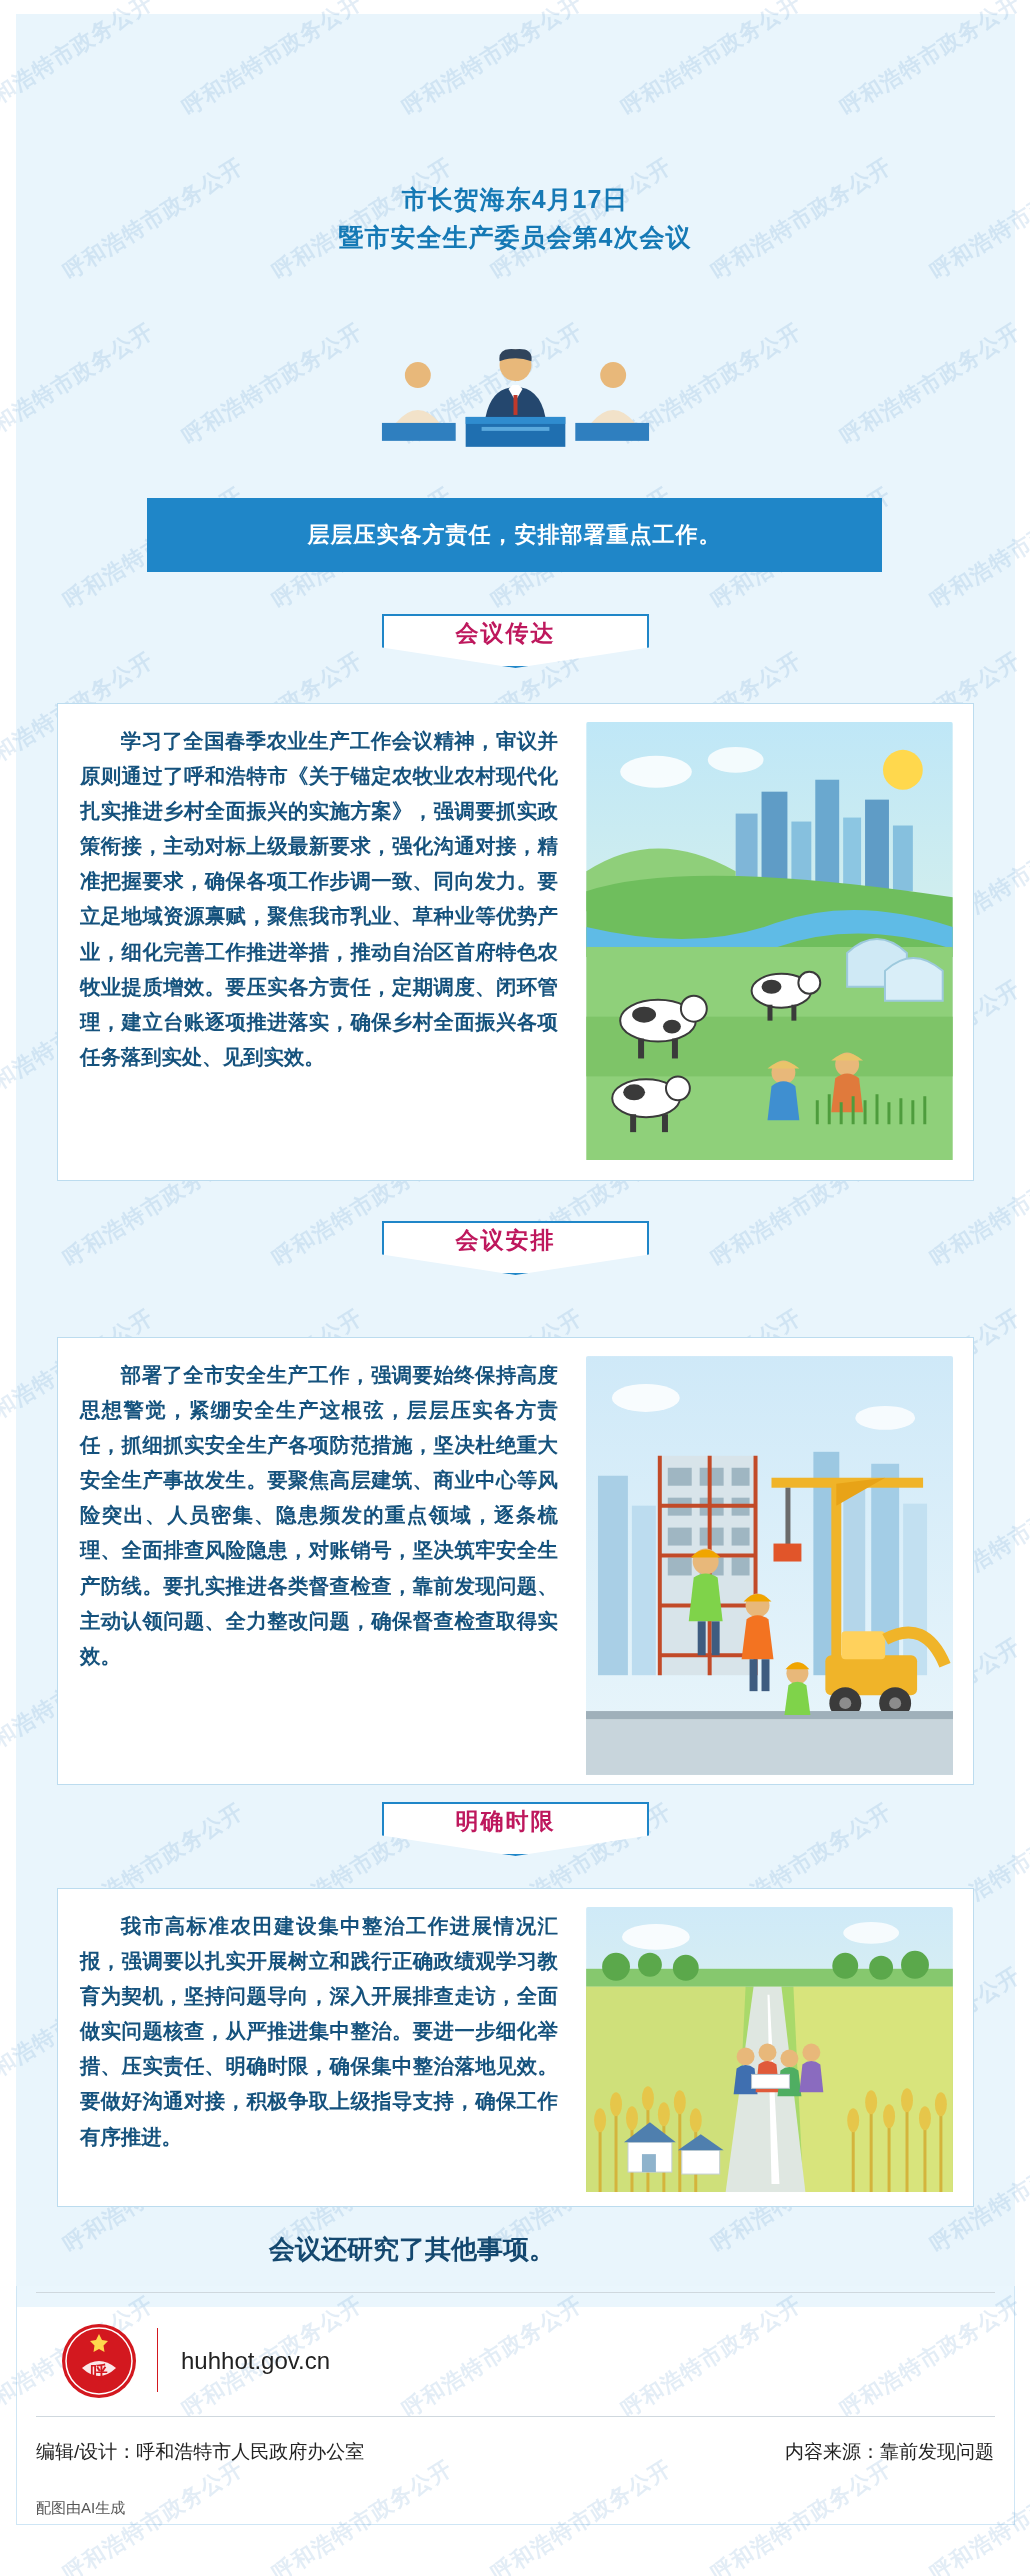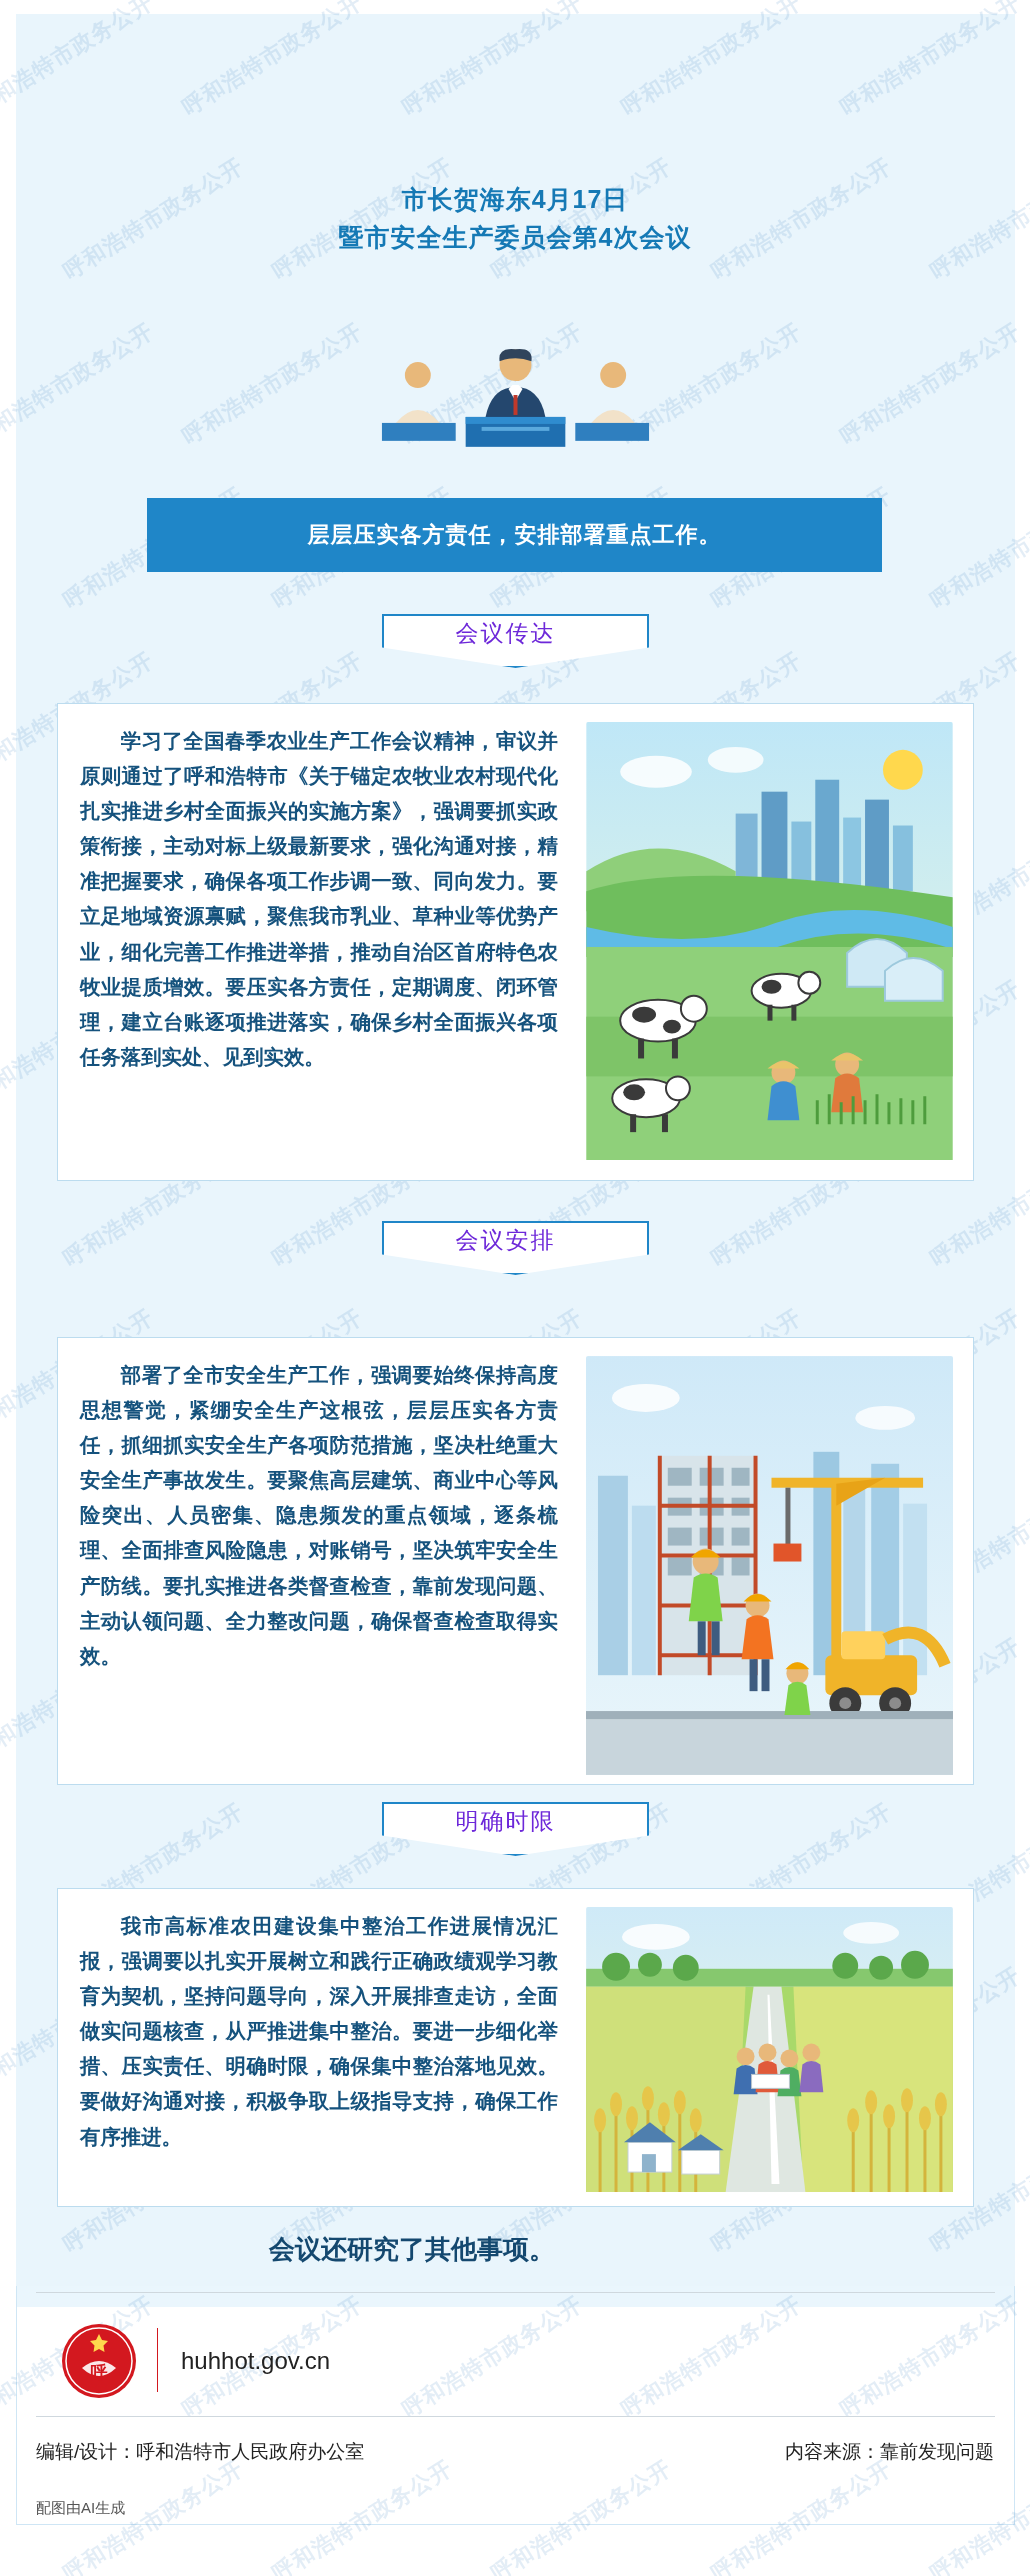--- a/index.html
+++ b/index.html
@@ -155,23 +155,23 @@
     width: 267px; height: 54px;
     background: #ffffff;
     border: 2px solid #1f86c8;
     clip-path: polygon(0 0, 100% 0, 100% 62%, 50% 100%, 0 62%);
   }
   .tag .label {
     position: absolute;
     left: 0; top: 4px;
     width: 247px;
     text-align: center;
-    color: #6d28d9;
+    color: #be185d;
     font-size: 23px;
-    font-weight: normal;
+    font-weight: bold;
     letter-spacing: 2px;
   }
   
   .block {
     position: absolute;
     left: 57px;
     width: 917px;
     background: #ffffff;
     border: 1px solid #bcdcef;
     z-index: 10;

